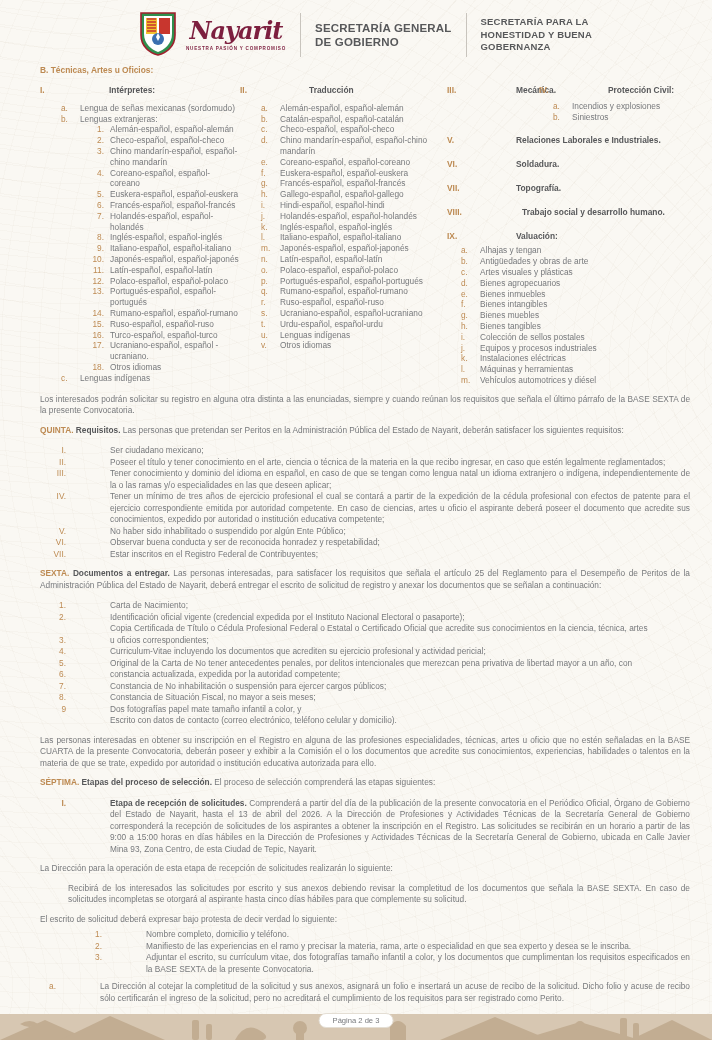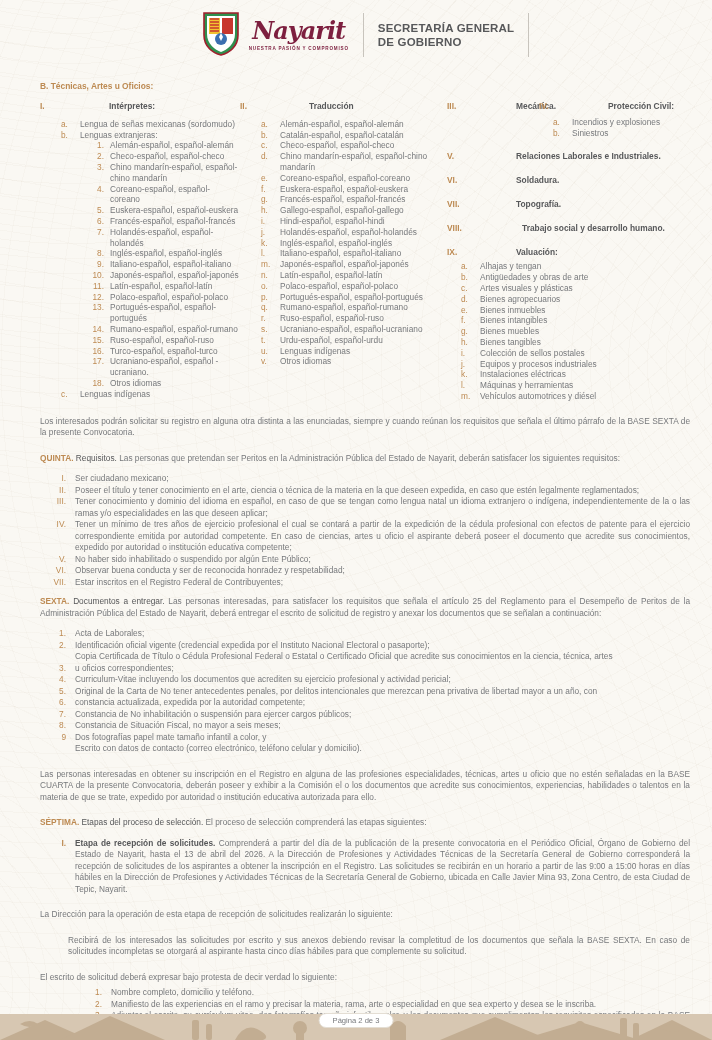--- a/index.html
+++ b/index.html
@@ -24,21 +24,21 @@
   .logo-wrap { display:flex; align-items:center; gap:8px; }
   .brand-col { display:flex; flex-direction:column; align-items:center; }
   .wordmark { font-family:"DejaVu Serif", serif; font-style:italic; font-weight:bold;
               font-size:24px; color:#7d1f3f; line-height:1; letter-spacing:-1px; }
   .tagline { font-size:4.6px; font-weight:bold; color:#7d1f3f; letter-spacing:.8px; margin-top:3px; }
   .vdiv { width:1px; height:44px; background:#c8c4bd; }
   .org1 { font-size:11.5px; font-weight:bold; color:#57585a; line-height:1.25; letter-spacing:.2px; }
   .org2 { font-size:9.5px; font-weight:bold; color:#57585a; line-height:1.3; letter-spacing:.2px; }
   b, strong { color:#57585a; }
 
-  .sec-b { margin-top:20px; font-size:8.4px; font-weight:bold; color:#bd8a52; }
+  .sec-b { margin-top:4px; font-size:8.4px; font-weight:bold; color:#bd8a52; }
 
   
   .cols { display:flex; margin-top:10px; }
   .col1 { width:200px; }
   .col2 { width:207px; }
   .colR { width:243px; }
   .col-title { display:flex; font-weight:bold; font-size:8.4px; line-height:10.8px; margin-bottom:7px; }
   .col-title .m { flex:none; width:16px; text-align:left; margin-right:5px; color:#bd8a52; }
   .col-title .ttl { color:#57585a;padding-left:48px; }
   .li { display:flex; font-size:8.3px; line-height:10.8px; }
@@ -48,27 +48,27 @@
   .col1 .li.lv2 { padding-left:48px; }
   .col1 .li.lv2 .m { width:16px; text-align:right; margin-right:6px; }
   .colR .block { margin-bottom:12px; }
   .colR .row2 { display:flex; }
   .colR .sec3 { width:92px; }
   .colR .items { margin-top:5px; }
   .colR .li { padding-left:14px; }
   .gapV { margin-top:13px; }
 
   
-  .para { font-size:8.3px; line-height:11.5px; text-align:justify; margin-top:14px; }
+  .para { font-size:8.3px; line-height:11.5px; text-align:justify; margin-top:8px; }
   .lbl { font-weight:bold; color:#bd8a52; }
-  .hd  { font-weight:normal; color:#57585a; }
+  .hd  { font-weight:bold; color:#57585a; }
   .list { margin-top:9px; }
   .list .li { font-size:8.3px; line-height:11.5px; }
   .list .li .m { width:26px; text-align:right; margin-right:9px; }
-  .list .li .t { text-align:justify; }
+  .list .li .t { text-align:justify;margin-left:35px; }
   .indent1 { padding-left:28px; }
   .list-deep .li { padding-left:48px; }
   .list-deep .li .m { width:14px; }
   .mt4{margin-top:4px;} .mt6{margin-top:6px;} .mt8{margin-top:8px;}
 
   
   .band { position:absolute; left:0; right:0; bottom:0; height:26px; background:#d7c7b2; z-index:2; }
   .band svg { display:block; }
   .pill { position:absolute; left:50%; transform:translateX(-50%); bottom:12px; z-index:3;
           background:#ffffff; border:1px solid #e4ded4; border-radius:9px;
@@ -98,20 +98,25 @@
           <span class="wordmark">Nayarit</span>
           <span class="tagline">NUESTRA PASIÓN Y COMPROMISO</span>
         </span>
       </div>
       <div class="vdiv"></div>
       <div class="org1">
         <div>SECRETARÍA GENERAL</div>
         <div>DE GOBIERNO</div>
       </div>
       <div class="vdiv"></div>
+      <div class="org2">
+        <div>SECRETARÍA PARA LA</div>
+        <div>HONESTIDAD Y BUENA</div>
+        <div>GOBERNANZA</div>
+      </div>
     </div>
 
     <div class="sec-b">B. Técnicas, Artes u Oficios:</div>
 
     <div class="cols">
 
       <div class="col1">
         <div class="col-title">
           <span class="m">I.</span>
           <span class="ttl">Intérpretes:</span>
@@ -419,21 +424,21 @@
       <span>Las personas que pretendan ser Peritos en la Administración Pública del Estado de Nayarit, deberán satisfacer los siguientes requisitos:</span>
     </p>
     <div class="list">
 
     <div class="li">
         <span class="m">I.</span>
         <span class="t">Ser ciudadano mexicano;</span>
       </div>
         <div class="li">
         <span class="m">II.</span>
-        <span class="t">Poseer el título y tener conocimiento en el arte, ciencia o técnica de la materia en la que deseen expedida, en caso que estén legalmente reglamentados;</span>
+        <span class="t">Poseer el título y tener conocimiento en el arte, ciencia o técnica de la materia en la que recibo ingresar, en caso que estén legalmente reglamentados;</span>
       </div>
         <div class="li">
         <span class="m">III.</span>
         <span class="t">Tener conocimiento y dominio del idioma en español, en caso de que se tengan como lengua natal un idioma extranjero o indígena, independientemente de la o las ramas y/o especialidades en las que deseen aplicar;</span>
       </div>
         <div class="li">
         <span class="m">IV.</span>
         <span class="t">Tener un mínimo de tres años de ejercicio profesional el cual se contará a partir de la expedición de la cédula profesional con efectos de patente para el ejercicio correspondiente emitida por autoridad competente. En caso de ciencias, artes u oficio el aspirante deberá poseer el documento que acredite sus conocimientos, expedido por autoridad o institución educativa competente;</span>
       </div>
         <div class="li">
@@ -452,21 +457,21 @@
 
     <p class="para mt8">
       <span class="lbl">SEXTA.</span>
       <span class="hd">Documentos a entregar.</span>
       <span>Las personas interesadas, para satisfacer los requisitos que señala el artículo 25 del Reglamento para el Desempeño de Peritos de la Administración Pública del Estado de Nayarit, deberá entregar el escrito de solicitud de registro y anexar los documentos que se señalan a continuación:</span>
     </p>
     <div class="list">
 
     <div class="li">
         <span class="m">1.</span>
-        <span class="t">Acta de Laborales;</span>
+        <span class="t">Carta de Nacimiento;</span>
       </div>
         <div class="li">
         <span class="m">2.</span>
         <span class="t">Identificación oficial vigente (credencial expedida por el Instituto Nacional Electoral o pasaporte);</span>
       </div>
         <div class="li">
         <span class="m"></span>
         <span class="t">Copia Certificada de Título o Cédula Profesional Federal o Estatal o Certificado Oficial que acredite sus conocimientos en la ciencia, técnica, artes</span>
       </div>
         <div class="li">

